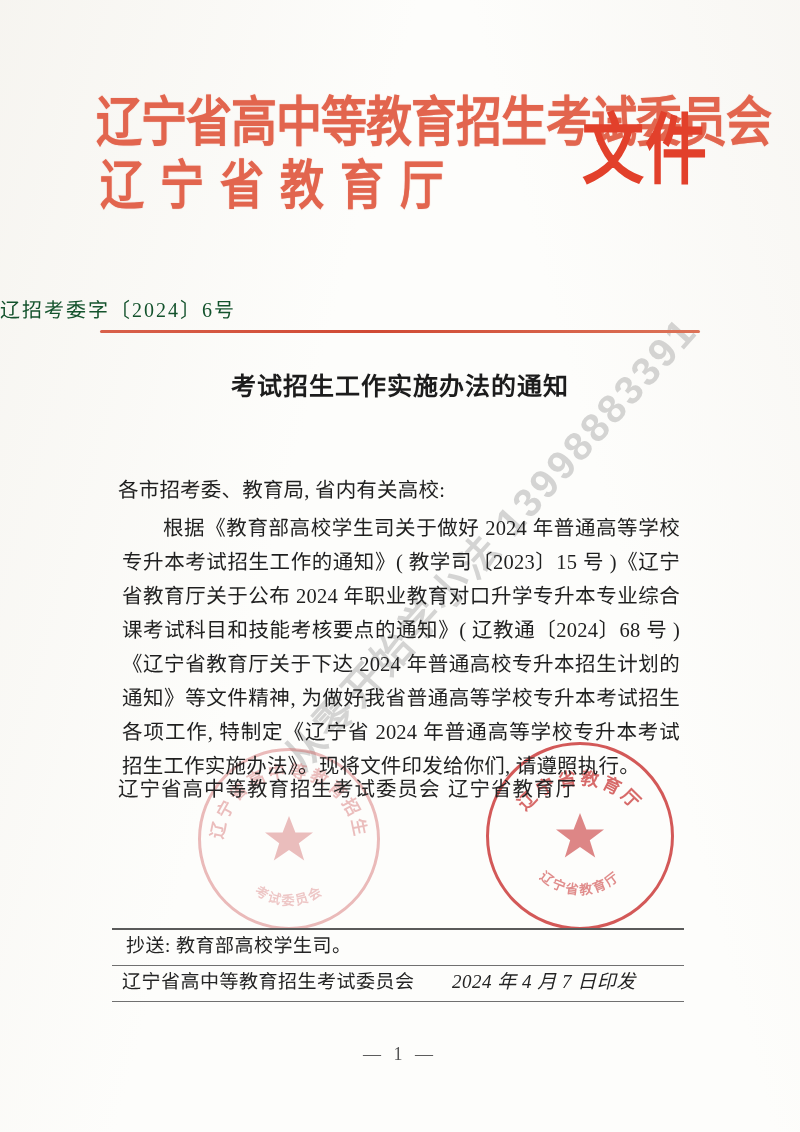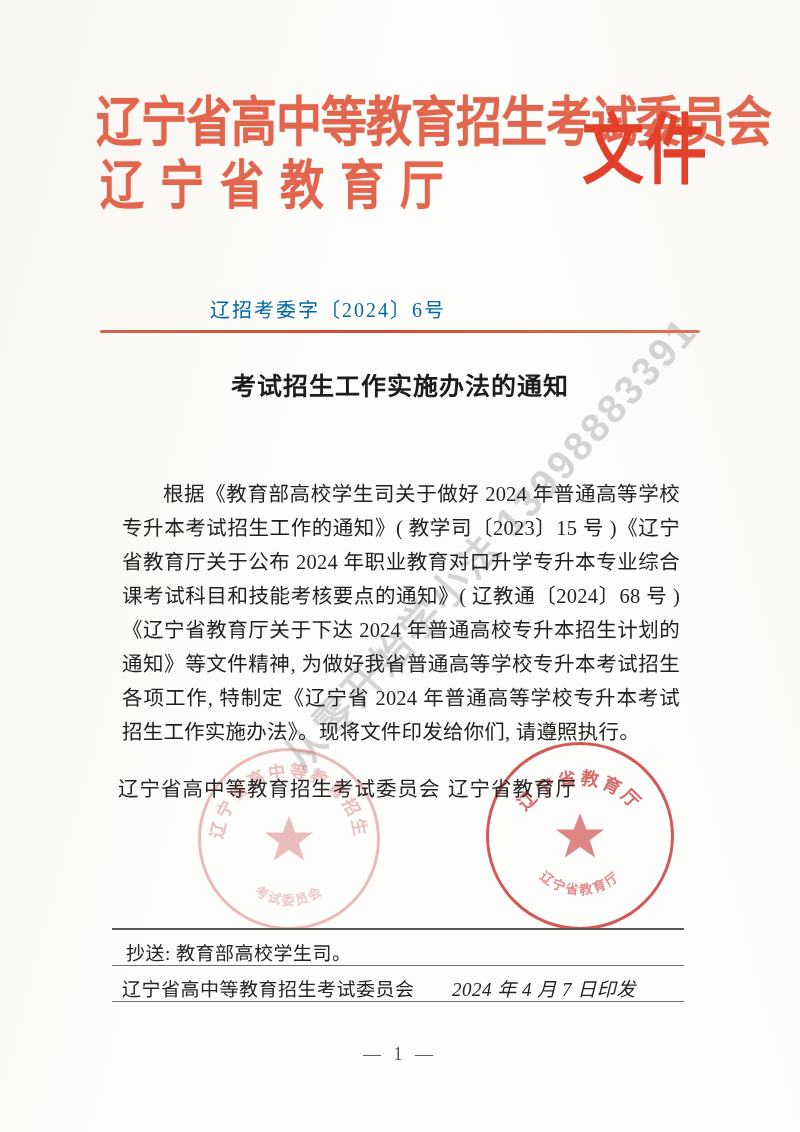--- a/index.html
+++ b/index.html
@@ -108,24 +108,23 @@
     transform-origin: right top;
     white-space: nowrap;
   }
 
   
   .doc-number {
     position: absolute;
     left: 0;
     top: 294px;
     width: 656px;
-    text-align: center;
     font-size: 20px;
     letter-spacing: 2px;
-    color: #0369a1;
+    color: #14532d;
     z-index: 4;
   }
   .red-rule {
     position: absolute;
     left: 100px;
     top: 330px;
     width: 600px;
     height: 3px;
     background: linear-gradient(90deg, #d8604a 0%, #d04a34 45%, #dc7358 100%);
     border-radius: 2px;
@@ -280,21 +279,21 @@
     z-index: 4;
   }
   .ft-rule {
     height: 1.5px;
     background: #5a5a5a;
     width: 100%;
   }
   .ft-rule.thin { height: 1px; background: #707070; }
   .ft-row {
     display: flex;
-    align-items: flex-end;
+    align-items: flex-start;
     height: 35px;
     font-size: 19px;
     letter-spacing: 0.5px;
   }
   .ft-cc { padding-left: 14px; }
   .ft-issuer { padding-left: 10px; width: 330px; }
   .ft-printed { flex: 1; font-style: italic; }
 
   
   .page-number {
@@ -329,20 +328,21 @@
   </div>
 
   <div class="doc-number">辽招考委字〔2024〕6号</div>
   <div class="red-rule"></div>
 
   <div class="doc-title">
     <div>考试招生工作实施办法的通知</div>
   </div>
 
   <div class="body-block">
+    <p class="salutation">各市招考委、教育局, 省内有关高校:</p>
     <p class="para">根据《教育部高校学生司关于做好 2024 年普通高等学校专升本考试招生工作的通知》( 教学司〔2023〕15 号 )《辽宁省教育厅关于公布 2024 年职业教育对口升学专升本专业综合课考试科目和技能考核要点的通知》( 辽教通〔2024〕68 号 )《辽宁省教育厅关于下达 2024 年普通高校专升本招生计划的通知》等文件精神, 为做好我省普通高等学校专升本考试招生各项工作, 特制定《辽宁省 2024 年普通高等学校专升本考试招生工作实施办法》。现将文件印发给你们, 请遵照执行。</p>
   </div>
 
   <div class="seal" id="seal-committee">
     <div class="seal-arc-text">
       <svg class="arc-svg" viewBox="0 0 176 176" aria-hidden="true">
         <defs>
           <path id="arcTopL" d="M 22,92 A 66,66 0 0 1 154,92"></path>
           <path id="arcBotL" d="M 32,98 A 56,56 0 0 0 144,98"></path>
         </defs>

